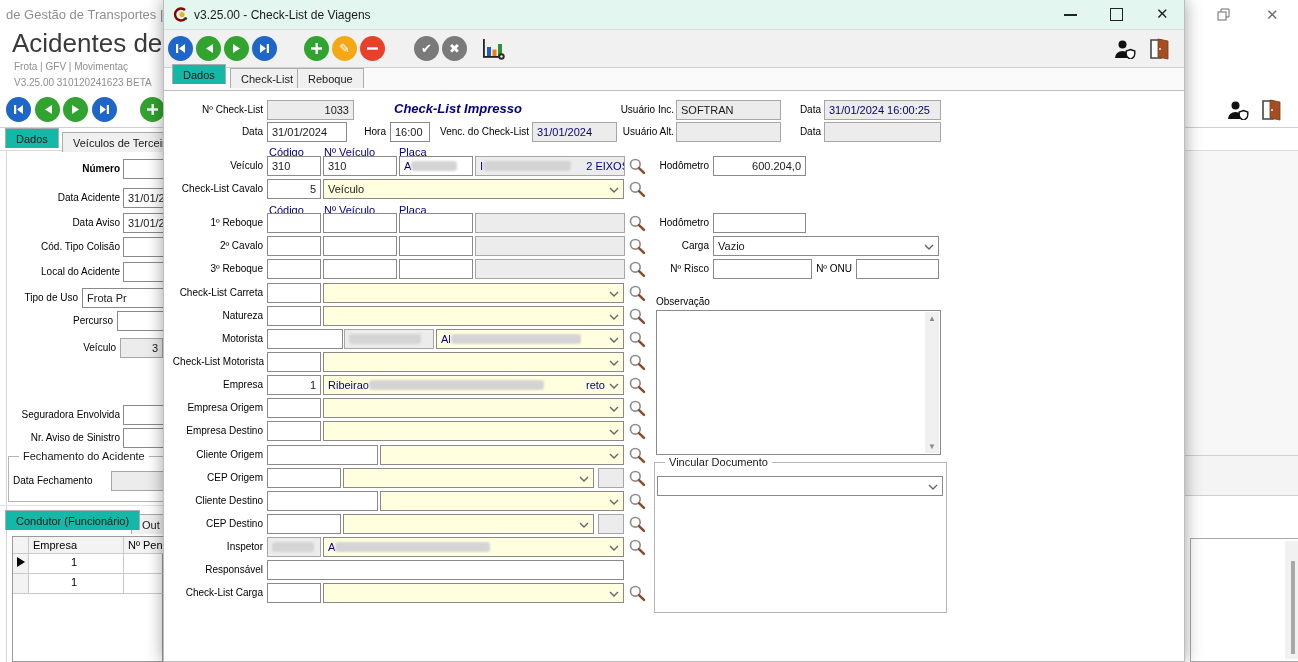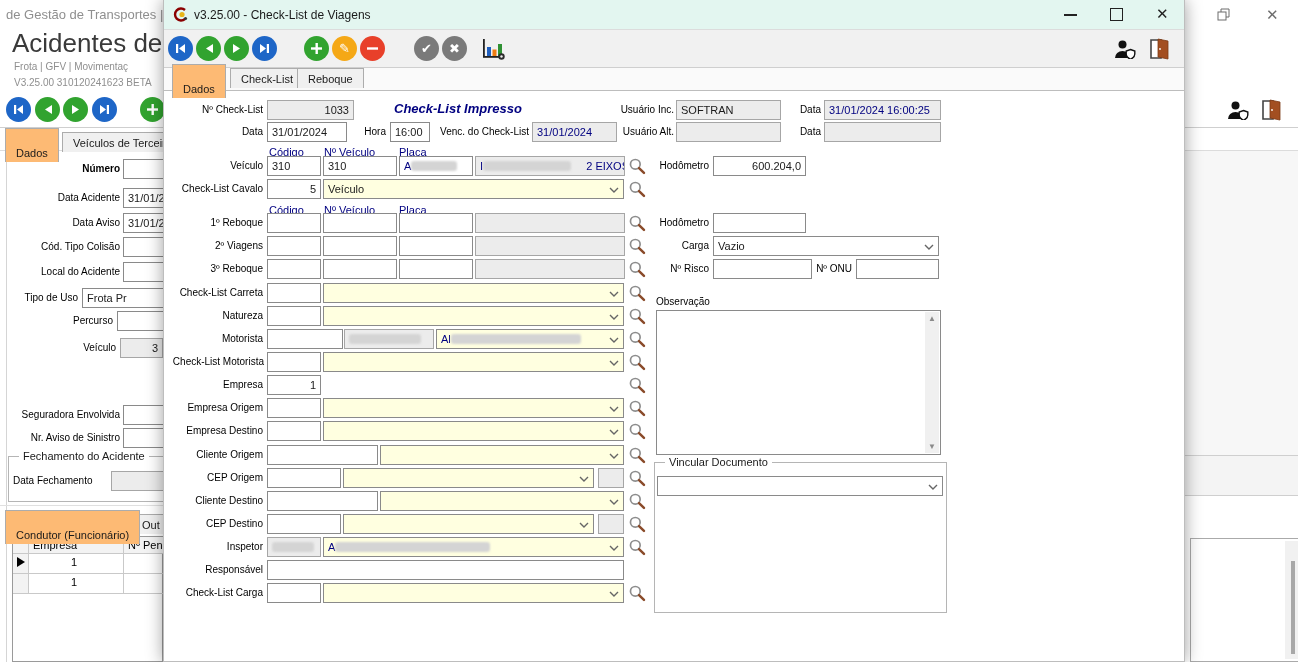--- a/index.html
+++ b/index.html
@@ -12,21 +12,21 @@
   .bg-title{position:absolute;left:6px;top:7px;font-size:13px;color:#8f8f8f;white-space:nowrap}
   .bg-heading{position:absolute;left:12px;top:28px;font-size:26px;color:#3a3a3a;white-space:nowrap}
   .bg-sub{position:absolute;left:14px;top:61px;font-size:10px;color:#8f8f8f;white-space:nowrap}
   .bg-ver{position:absolute;left:14px;top:77px;font-size:10px;color:#8f8f8f;white-space:nowrap}
   .hline{position:absolute;height:1px;background:#cfcfcf}
   .vline{position:absolute;width:1px;background:#d5d5d5}
   .winbtn{position:absolute;color:#6d6d6d;font-size:13px;cursor:default}
   
   .tab{position:absolute;font-size:11px;color:#1a1a1a;border:1px solid #acacac;border-bottom:none;
        background:#f0f0f0;padding:4px 10px 3px;white-space:nowrap}
-  .tab.active{background:#fdba74;padding-top:18px;margin-top:-2px;z-index:3}
+  .tab.active{background:#14b8a6;padding-top:4px;margin-top:-2px;z-index:3}
   
   .lbl{position:absolute;font-size:10px;color:#000;white-space:nowrap}
   .tr{text-align:right}
   .fld{position:absolute;height:20px;border:1px solid #8a8a8a;background:#fff;font-size:11px;color:#1a1a1a;
        padding:3px 4px 0;white-space:nowrap;overflow:hidden}
   .fld.ro{background:#ececec;border-color:#a6a6a6}
   .fld.yel{background:#ffffe0}
   .navy{color:#000080}
   .chev{position:absolute;right:4px;top:7px}
   .blur{display:inline-block;height:10px;background:#d4d4d4;border-radius:3px;filter:blur(1.3px);vertical-align:-1px}
@@ -332,21 +332,21 @@
       <div class="fld" style="left:159px;top:213px;width:74px"></div>
       <div class="fld" style="left:235px;top:213px;width:74px"></div>
       <div class="fld ro" style="left:311px;top:213px;width:150px"></div>
       <div class="mag" style="left:464px;top:214px"><svg width="18" height="18" viewBox="0 0 16 16">
             <circle cx="6.5" cy="6.5" r="4.3" fill="none" stroke="#8d8d8d" stroke-width="1.5"></circle>
             <line x1="9.8" y1="9.8" x2="14.2" y2="14.2" stroke="#8a4b2a" stroke-width="2.2" stroke-linecap="round"></line>
           </svg></div>
       <div class="lbl tr" style="left:445px;top:217px;width:100px">Hodômetro</div>
       <div class="fld" style="left:549px;top:213px;width:93px"></div>
 
-      <div class="lbl tr" style="left:0;top:240px;width:99px">2º Viagens</div>
+      <div class="lbl tr" style="left:0;top:240px;width:99px">2º Cavalo</div>
       <div class="fld" style="left:103px;top:236px;width:54px"></div>
       <div class="fld" style="left:159px;top:236px;width:74px"></div>
       <div class="fld" style="left:235px;top:236px;width:74px"></div>
       <div class="fld ro" style="left:311px;top:236px;width:150px"></div>
       <div class="mag" style="left:464px;top:237px"><svg width="18" height="18" viewBox="0 0 16 16">
             <circle cx="6.5" cy="6.5" r="4.3" fill="none" stroke="#8d8d8d" stroke-width="1.5"></circle>
             <line x1="9.8" y1="9.8" x2="14.2" y2="14.2" stroke="#8a4b2a" stroke-width="2.2" stroke-linecap="round"></line>
           </svg></div>
       <div class="lbl tr" style="left:445px;top:240px;width:100px">Carga</div>
       <div class="fld" style="left:549px;top:236px;width:226px"><span>Vazio</span><svg class="chev" width="10" height="6" viewBox="0 0 10 6">
@@ -417,20 +417,23 @@
             <polyline points="1,1 5,5 9,1" fill="none" stroke="#666" stroke-width="1.4"></polyline>
           </svg>
         </div>
       <div class="mag" style="left:464px;top:353px"><svg width="18" height="18" viewBox="0 0 16 16">
             <circle cx="6.5" cy="6.5" r="4.3" fill="none" stroke="#8d8d8d" stroke-width="1.5"></circle>
             <line x1="9.8" y1="9.8" x2="14.2" y2="14.2" stroke="#8a4b2a" stroke-width="2.2" stroke-linecap="round"></line>
           </svg></div>
 
       <div class="lbl tr" style="left:0;top:379px;width:99px">Empresa</div>
       <div class="fld tr" style="left:103px;top:375px;width:54px">1</div>
+      <div class="fld yel" style="left:159px;top:375px;width:301px"><span class="navy">Ribeirao</span><span class="blur" style="width:175px"></span><span class="navy abs" style="right:18px;top:3px">reto</span><svg class="chev" width="10" height="6" viewBox="0 0 10 6">
+            <polyline points="1,1 5,5 9,1" fill="none" stroke="#666" stroke-width="1.4"></polyline>
+          </svg></div>
       <div class="mag" style="left:464px;top:376px"><svg width="18" height="18" viewBox="0 0 16 16">
             <circle cx="6.5" cy="6.5" r="4.3" fill="none" stroke="#8d8d8d" stroke-width="1.5"></circle>
             <line x1="9.8" y1="9.8" x2="14.2" y2="14.2" stroke="#8a4b2a" stroke-width="2.2" stroke-linecap="round"></line>
           </svg></div>
 
       <div class="lbl tr" style="left:0;top:402px;width:99px">Empresa Origem</div>
       <div class="fld" style="left:103px;top:398px;width:54px"></div>
       <div class="fld yel" style="left:159px;top:398px;width:301px">
           <svg class="chev" width="10" height="6" viewBox="0 0 10 6">
             <polyline points="1,1 5,5 9,1" fill="none" stroke="#666" stroke-width="1.4"></polyline>

